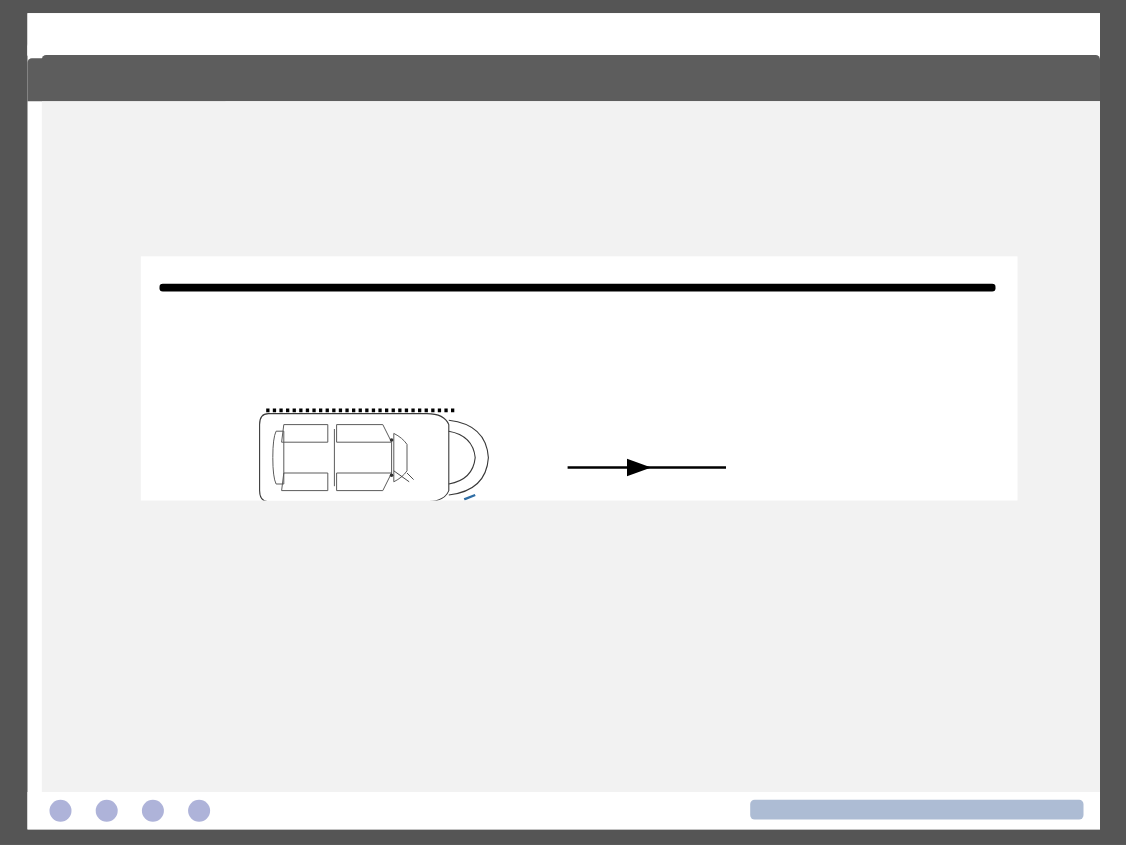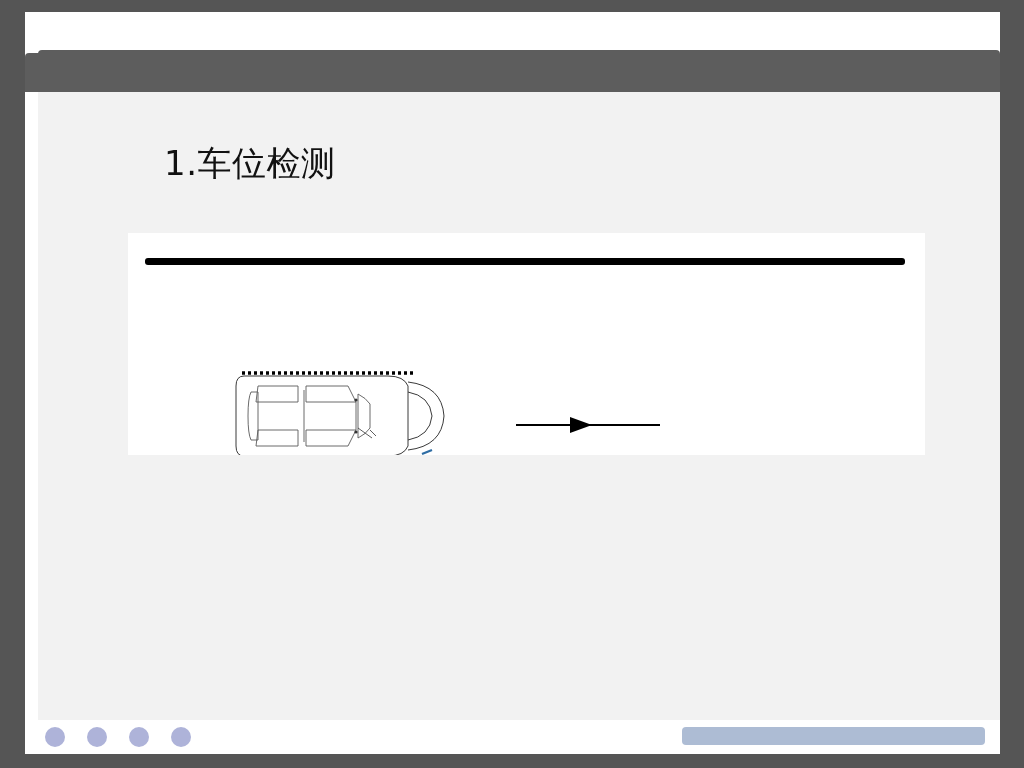--- a/index.html
+++ b/index.html
@@ -76,21 +76,20 @@
 
     <div class="tabstrip">
       <div class="tab-active"></div>
     </div>
 
     <div class="toolbar-left-cap"></div>
     <div class="toolbar"></div>
 
     <div class="page">
 
-      <div class="slide-title">1.车位检测</div>
 
       <div class="figure-box">
 
         <svg class="fig-svg" width="797" height="222" viewBox="0 0 797 222">
 
           <rect x="17" y="25" width="760" height="7" rx="3" fill="#000000"></rect>
           <rect x="17" y="408" width="760" height="7" rx="3" fill="#000000"></rect>
 
           <g transform="translate(108,139)">
 

